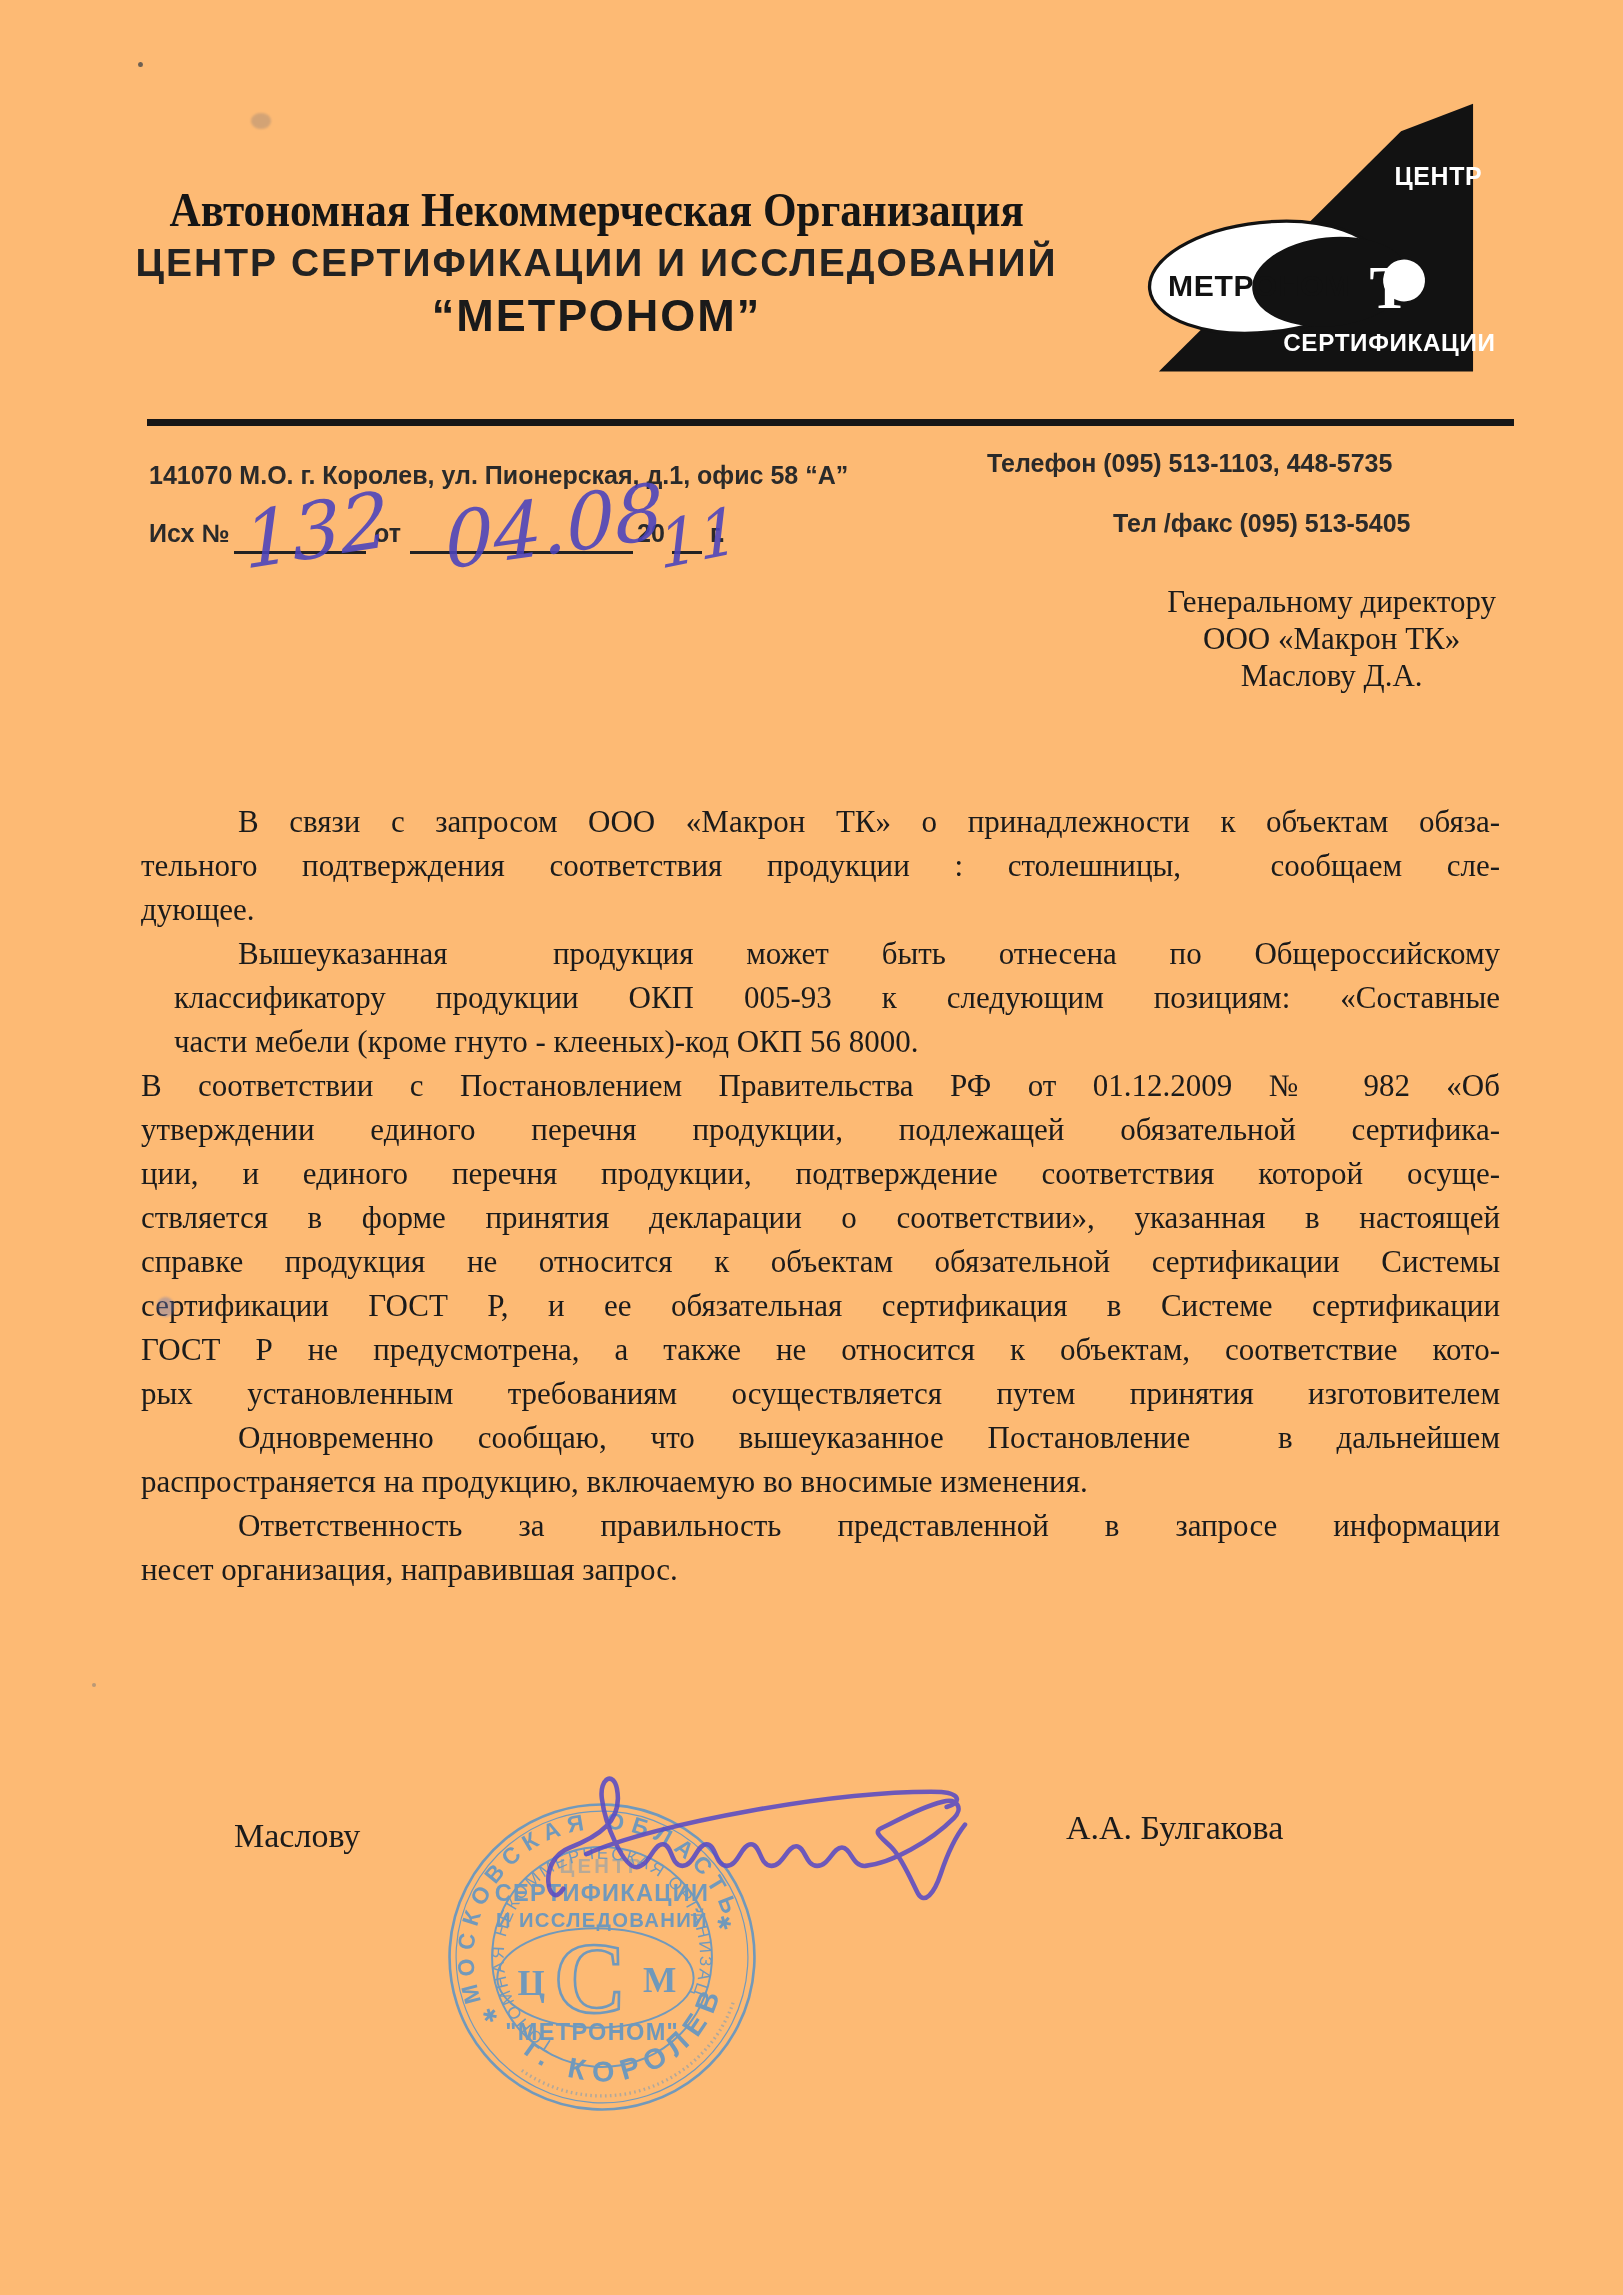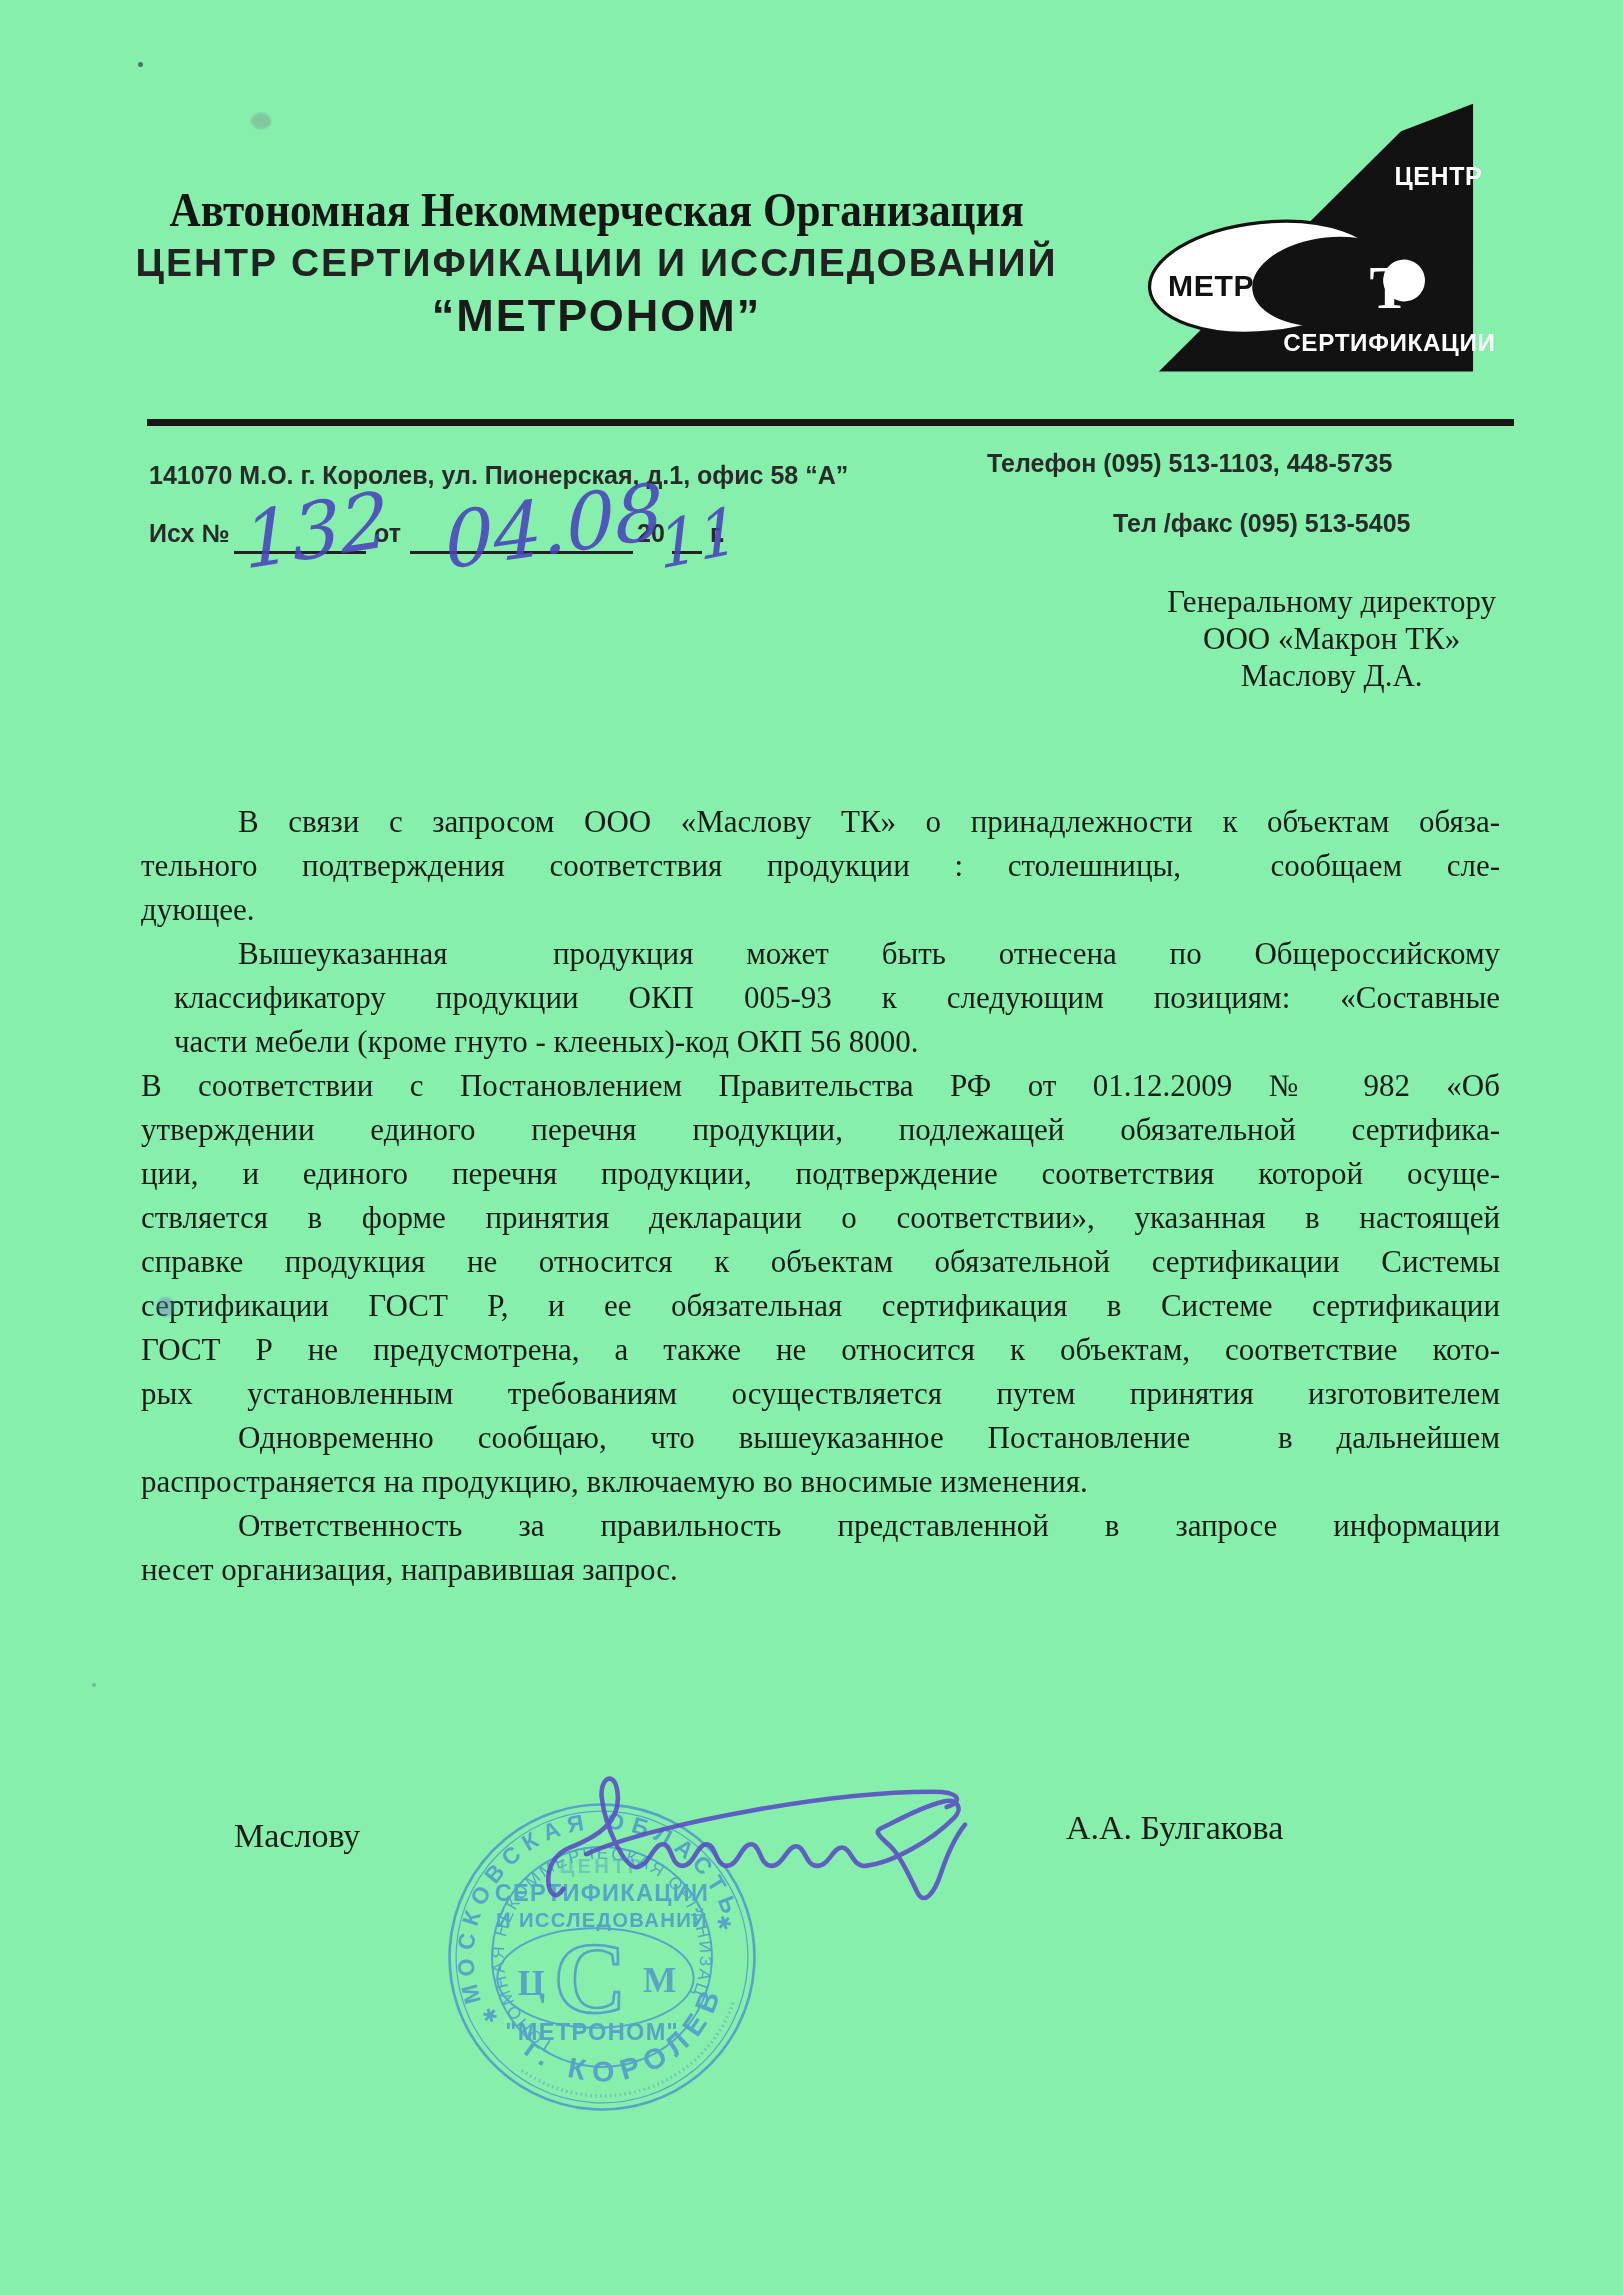--- a/index.html
+++ b/index.html
@@ -1,19 +1,19 @@
 <!DOCTYPE html>
 <html style="font-size:10.5px"><head>
 <meta charset="utf-8">
 <style>
   html,body{margin:0;padding:0;background:#888;}
   .page{
     position:relative;
     width:1623px;height:2295px;
-    background:#86efac;
+    background:#fdba74;
     overflow:hidden;
     font-family:"Liberation Serif", serif;
     color:#1d1d1d;
   }
   
   .org-head{position:absolute;left:122px;top:182px;width:949px;text-align:center;}
   .org-l1{font-family:"Liberation Serif",serif;font-weight:bold;font-size:48px;line-height:55px;
           transform:scale(.9,1);transform-origin:50% 50%;letter-spacing:0;color:#151515;white-space:nowrap;}
   .org-l2{font-family:Liberation Sans, sans-serif;font-weight:bold;font-size:39px;line-height:52px;
           letter-spacing:2px;color:#222;white-space:nowrap;}
@@ -97,21 +97,21 @@
   <div class="ink" style="left:444px;top:482px;font-size:77px;transform:rotate(-8deg) skewX(-6deg);">04.08</div>
   <div class="ink" style="left:658px;top:501px;font-size:64px;transform:rotate(-12deg) skewX(-8deg);">11</div>
 
   <div class="recipient">
     <div>Генеральному директору</div>
     <div>ООО «Макрон ТК»</div>
     <div>Маслову Д.А.</div>
   </div>
 
   <div class="body-block">
-    <div class="bl j ind">В связи с запросом ООО «Маслову ТК» о принадлежности к объектам обяза-</div>
+    <div class="bl j ind">В связи с запросом ООО «Макрон ТК» о принадлежности к объектам обяза-</div>
     <div class="bl j">тельного подтверждения соответствия продукции : столешницы,  сообщаем сле-</div>
     <div class="bl">дующее.</div>
     <div class="bl j ind">Вышеуказанная  продукция может быть отнесена по Общероссийскому</div>
     <div class="bl j ind2">классификатору продукции ОКП 005-93 к следующим позициям: «Составные</div>
     <div class="bl ind2">части мебели (кроме гнуто - клееных)-код ОКП 56 8000.</div>
     <div class="bl j">В соответствии с Постановлением Правительства РФ от 01.12.2009 № 982 «Об</div>
     <div class="bl j">утверждении единого перечня продукции, подлежащей обязательной сертифика-</div>
     <div class="bl j">ции, и единого перечня продукции, подтверждение соответствия которой осуще-</div>
     <div class="bl j">ствляется в форме принятия декларации о соответствии», указанная в настоящей</div>
     <div class="bl j">справке продукция не относится к объектам обязательной сертификации Системы</div>

